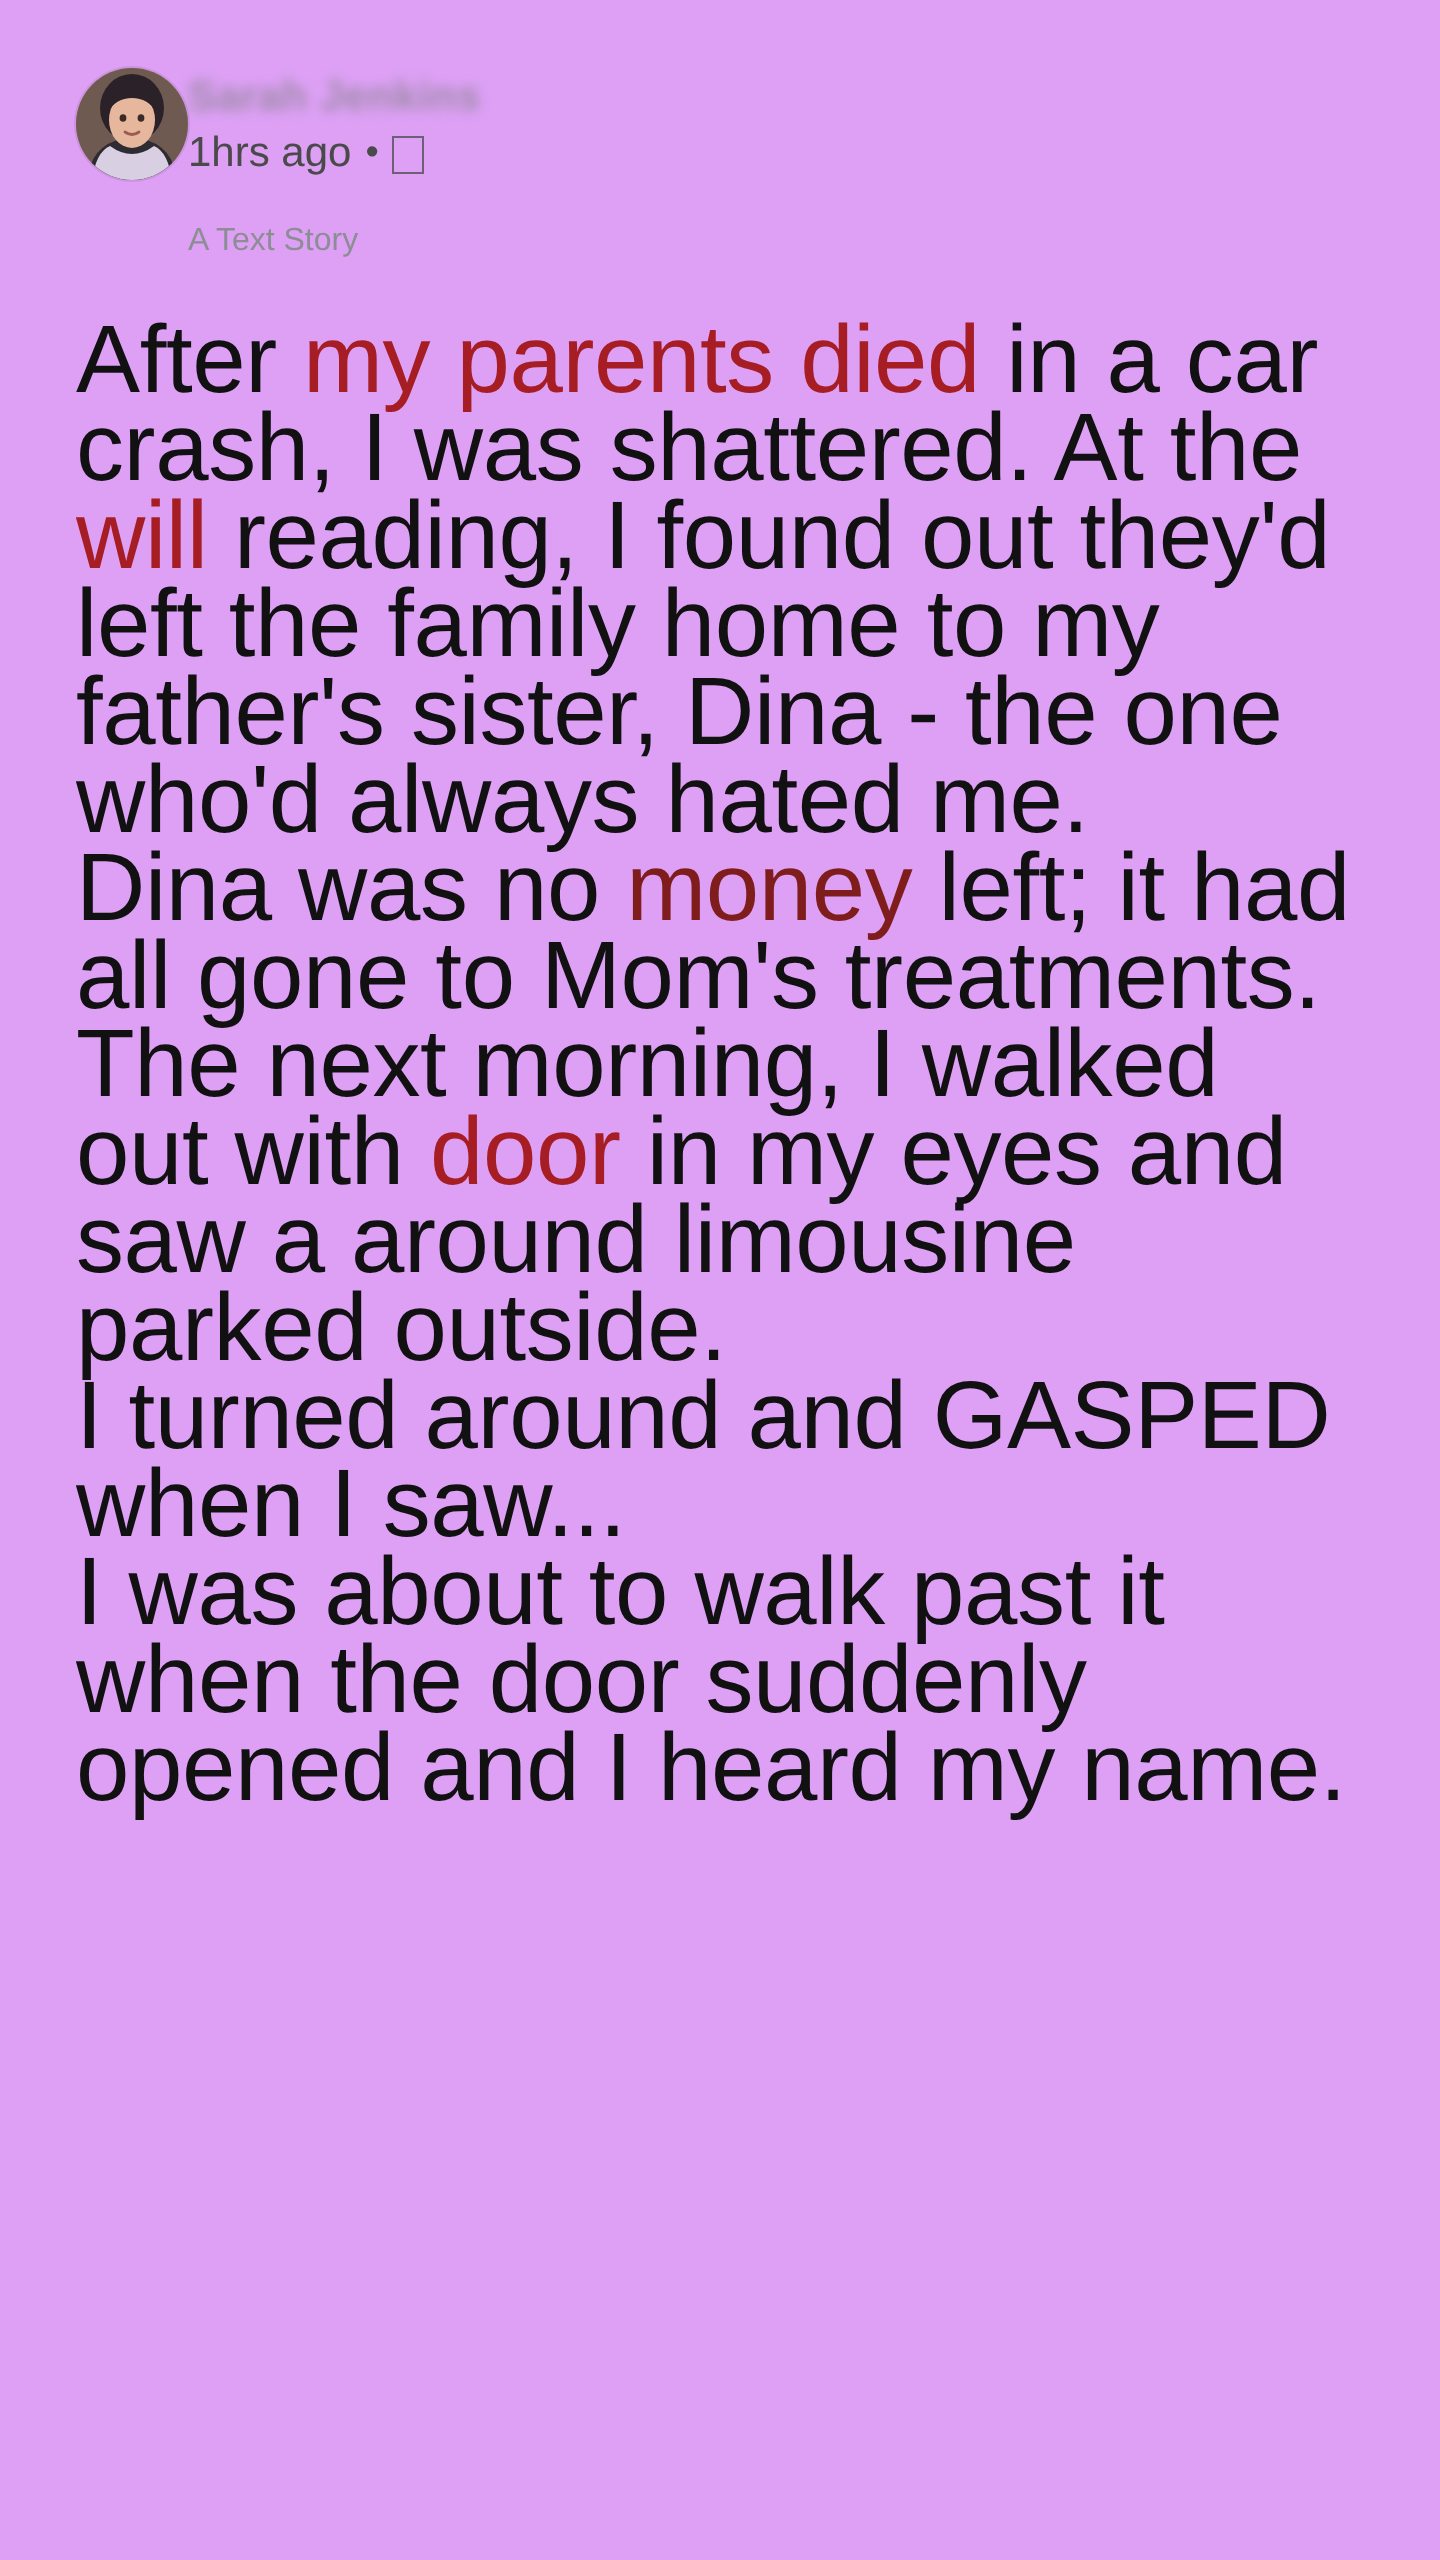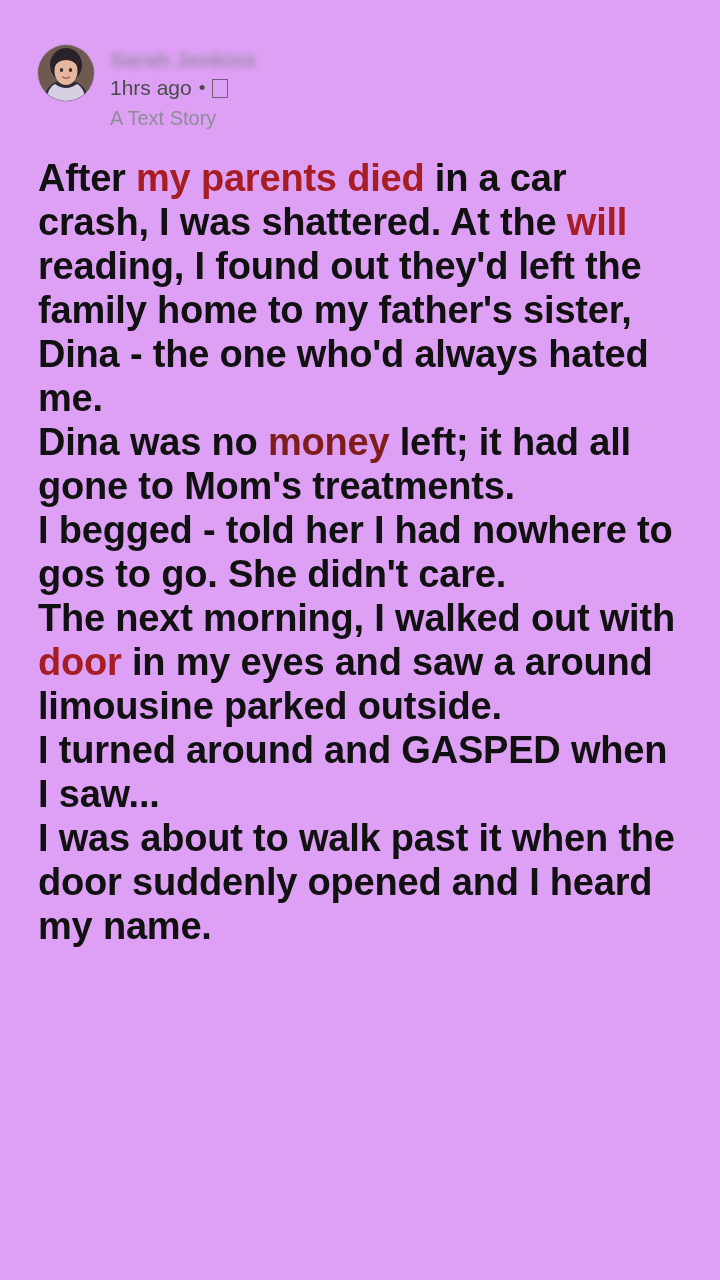--- a/index.html
+++ b/index.html
@@ -17,22 +17,21 @@
     width: 720px;
     height: 1280px;
     box-sizing: border-box;
     background: #dda0f5;
     display: flex;
     flex-direction: column;
   }
   .header {
     display: flex;
     align-items: flex-start;
-    padding: 45px 0 0 38px;
-    gap: 16px;
+    padding: 34px 0 0 38px;
   }
   .avatar {
     width: 56px;
     height: 56px;
     border-radius: 50%;
     overflow: hidden;
     flex: 0 0 auto;
     background: #c49a8a;
     position: relative;
     box-shadow: 0 0 0 1px rgba(0,0,0,0.08);
@@ -66,30 +65,30 @@
     color: #4a4a4a;
   }
   .globe-box {
     display: inline-block;
     width: 14px;
     height: 17px;
     border: 1px solid #4a4a4a;
     opacity: 0.75;
   }
   .story-type {
-    font-size: 20px;
+    font-size: 16px;
     color: #8d8d95;
     line-height: 28px;
-    margin-top: 1px;
+    margin-top: 15px;
   }
   .story {
     padding: 24px 34px 0 38px;
-    font-size: 38px;
+    font-size: 48px;
     line-height: 44px;
-    font-weight: bold;
+    font-weight: normal;
     color: #111111;
     letter-spacing: -0.2px;
   }
   .story p {
     margin: 0;
   }
   .hl {
     color: #a61d24;
   }
 </style>
@@ -122,19 +121,18 @@
         <span class="globe-box"></span>
       </div>
       <div class="story-type">A Text Story</div>
     </div>
 
   </div>
 
   <div class="story">
       <p><span>After </span><span class="hl" style="color: rgb(166, 29, 36);">my parents died</span><span> in a car crash, I was shattered. At the </span><span class="hl" style="color: rgb(166, 29, 36);">will</span><span> reading, I found out they'd left the family home to my father's sister, Dina - the one who'd always hated me.</span></p>
       <p><span>Dina was no </span><span class="hl" style="color: #7f1d1d;">money</span><span> left; it had all gone to Mom's treatments.</span></p>
-      <p><span>I begged - told her I had nowhere to gos to go. She didn't care.</span></p>
       <p><span>The next morning, I walked out with </span><span class="hl" style="color: rgb(166, 29, 36);">door</span><span> in my eyes and saw a around limousine parked outside.</span></p>
       <p><span>I turned around and GASPED when I saw...</span></p>
       <p><span>I was about to walk past it when the door suddenly opened and I heard my name.</span></p>
     </div>
 
 </div>
 
 </body></html>

